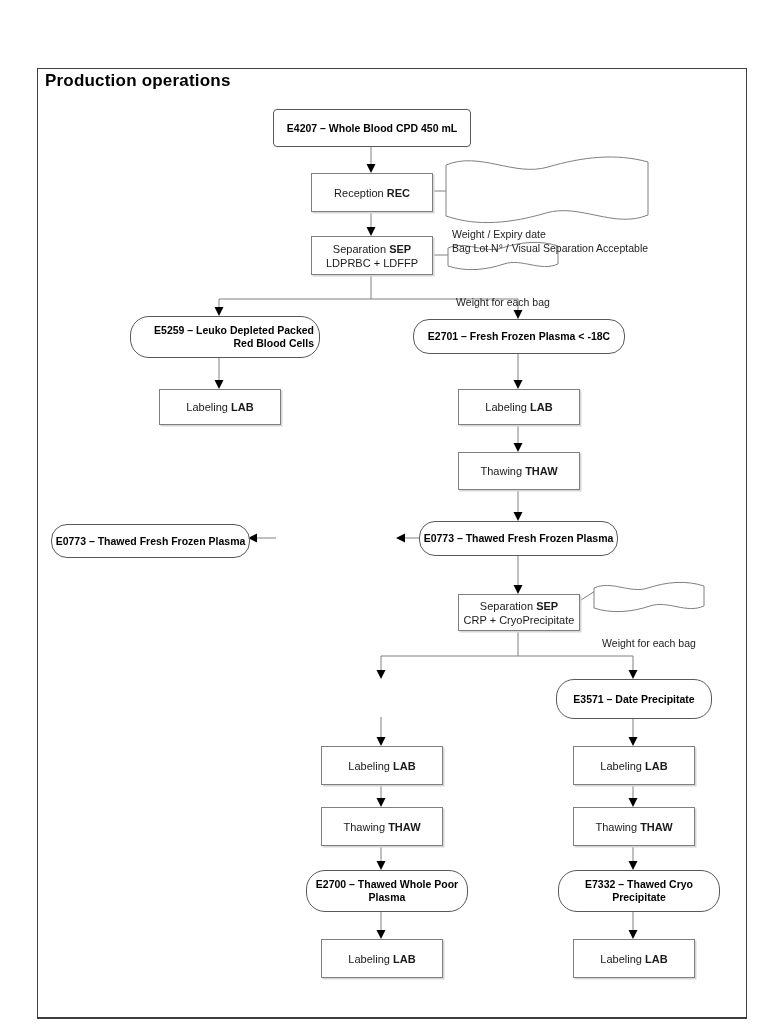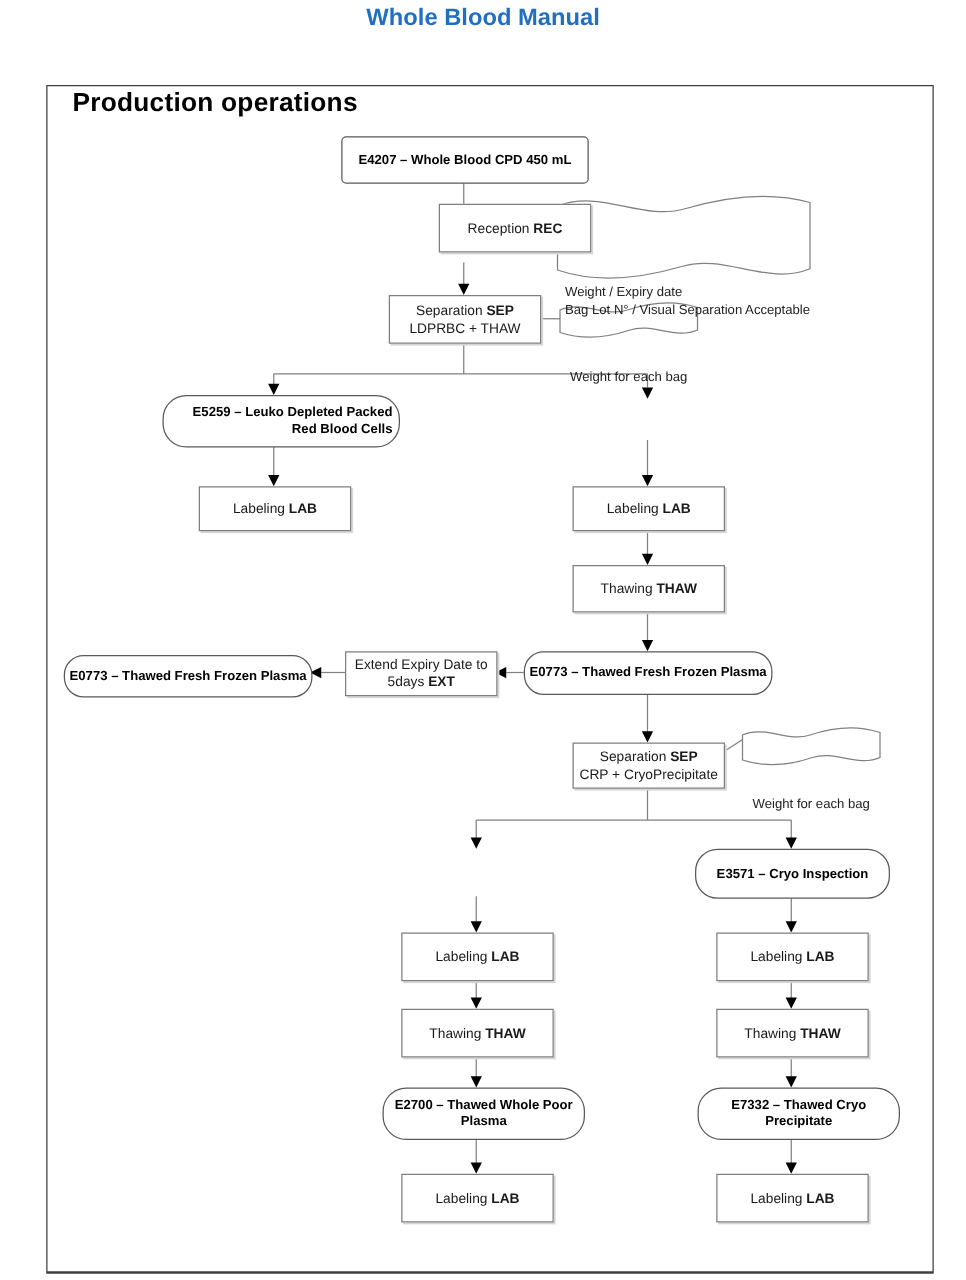--- a/index.html
+++ b/index.html
@@ -2,39 +2,38 @@
 <html><head>
 <meta charset="utf-8">
 <style>
   html,body{margin:0;padding:0;background:#fff;}
   .page{position:relative;width:773px;height:1024px;background:#fff;overflow:hidden;
         font-family:"Liberation Sans",sans-serif;color:#111;}
   .doc-title{position:absolute;top:4px;left:0;width:100%;margin:0;text-align:center;
         font-size:19px;font-weight:bold;color:#1F6FC2;}
   .frame{position:absolute;left:37px;top:68px;width:708px;height:948px;
         border:1px solid #3f3f3f;border-bottom-width:2px;background:#fff;}
-  .section-title{position:absolute;left:20px;top:2px;font-size:21px;font-weight:bold;
+  .section-title{position:absolute;left:7px;top:2px;font-size:17px;font-weight:bold;
         color:#000;letter-spacing:.2px;}
   .connectors{position:absolute;left:0;top:0;}
   .node{position:absolute;background:#fff;display:flex;flex-direction:column;
         align-items:center;justify-content:center;text-align:center;}
   .rect{border:1px solid #7f7f7f;box-shadow:1.5px 1.5px 0 #d6d6d6;font-size:11px;color:#1a1a1a;}
   .term{border:1px solid #595959;border-radius:17px;font-weight:bold;font-size:10.5px;
         line-height:13px;padding:0 5px;color:#000;}
   .oneline{white-space:nowrap;padding:0;}
   .nline{line-height:14px;white-space:nowrap;}
   b{font-weight:bold;}
   .ann{position:absolute;font-size:10.5px;color:#222;line-height:14px;white-space:nowrap;margin-top:46px;}
   .ann-center{display:flex;align-items:center;justify-content:center;}
 </style>
 </head>
 <body>
 
 <div class="page">
-  <h1 class="doc-title" style="color: rgb(31, 111, 194);">Whole Blood Manual</h1>
 
   <div class="frame">
     <div class="section-title">Production operations</div>
 
     <svg class="connectors" width="708" height="946" viewBox="0 0 708 946">
       <g stroke="#808080" stroke-width="1" fill="none">
 
         <line x1="333" y1="76" x2="333" y2="96"></line>
         <line x1="333" y1="141" x2="333" y2="159"></line>
 
@@ -107,67 +106,66 @@
       <div>Weight / Expiry date</div>
       <div>Bag Lot N° / Visual Separation Acceptable</div>
     </div>
     <div class="ann ann-center" style="left:410px;top:172px;width:110px;height:30px;">Weight for each bag</div>
     <div class="ann ann-center" style="left:556px;top:512px;width:110px;height:32px;">Weight for each bag</div>
 
     <div class="node term oneline" style="left:235px;top:40px;width:196px;height:36px;border-radius:4px;">
       <span>E4207 – Whole Blood CPD 450 mL</span>
     </div>
 
-    <div class="node rect" style="left:273px;top:94px;width:120px;height:37px;margin-left:40px;">
+    <div class="node rect" style="left:273px;top:104px;width:120px;height:37px;">
       <div class="nline"><span>Reception</span> <b>REC</b></div>
     </div>
 
     <div class="node rect" style="left:273px;top:167px;width:120px;height:37px;">
       <div class="nline"><span>Separation</span> <b>SEP</b></div>
-      <div class="nline">LDPRBC + THAW</div>
+      <div class="nline">LDPRBC + LDFFP</div>
     </div>
 
     <div class="node term" style="left:92px;top:247px;width:178px;height:40px;border-radius:19px;text-align:right;">
       <span>E5259 – Leuko Depleted Packed Red Blood Cells</span>
     </div>
 
+    <div class="node term oneline" style="left:375px;top:250px;width:210px;height:33px;border-radius:16px;">
+      <span>E2701 – Fresh Frozen Plasma &lt; -18C</span>
+    </div>
 
     <div class="node rect" style="left:121px;top:320px;width:120px;height:34px;">
       <div class="nline"><span>Labeling</span> <b>LAB</b></div>
     </div>
 
     <div class="node rect" style="left:420px;top:320px;width:120px;height:34px;">
       <div class="nline"><span>Labeling</span> <b>LAB</b></div>
     </div>
 
     <div class="node rect" style="left:420px;top:383px;width:120px;height:36px;">
       <div class="nline"><span>Thawing</span> <b>THAW</b></div>
     </div>
 
     <div class="node term oneline" style="left:381px;top:452px;width:197px;height:33px;border-radius:16px;">
       <span>E0773 – Thawed Fresh Frozen Plasma</span>
     </div>
 
-    <div class="node rect" style="left:238px;top:452px;width:120px;height:34px;">
-      <div class="nline">Extend Expiry Date to</div>
-      <div class="nline"><span>5days</span> <b>EXT</b></div>
-    </div>
 
     <div class="node term oneline" style="left:13px;top:455px;width:197px;height:32px;border-radius:16px;">
       <span>E0773 – Thawed Fresh Frozen Plasma</span>
     </div>
 
     <div class="node rect" style="left:420px;top:525px;width:120px;height:35px;">
       <div class="nline"><span>Separation</span> <b>SEP</b></div>
       <div class="nline">CRP + CryoPrecipitate</div>
     </div>
 
 
     <div class="node term oneline" style="left:518px;top:610px;width:154px;height:38px;border-radius:18px;">
-      <span>E3571 – Cryo Inspection</span>
+      <span>E3571 – Date Precipitate</span>
     </div>
 
     <div class="node rect" style="left:283px;top:677px;width:120px;height:37px;">
       <div class="nline"><span>Labeling</span> <b>LAB</b></div>
     </div>
 
     <div class="node rect" style="left:535px;top:677px;width:120px;height:37px;">
       <div class="nline"><span>Labeling</span> <b>LAB</b></div>
     </div>
 

